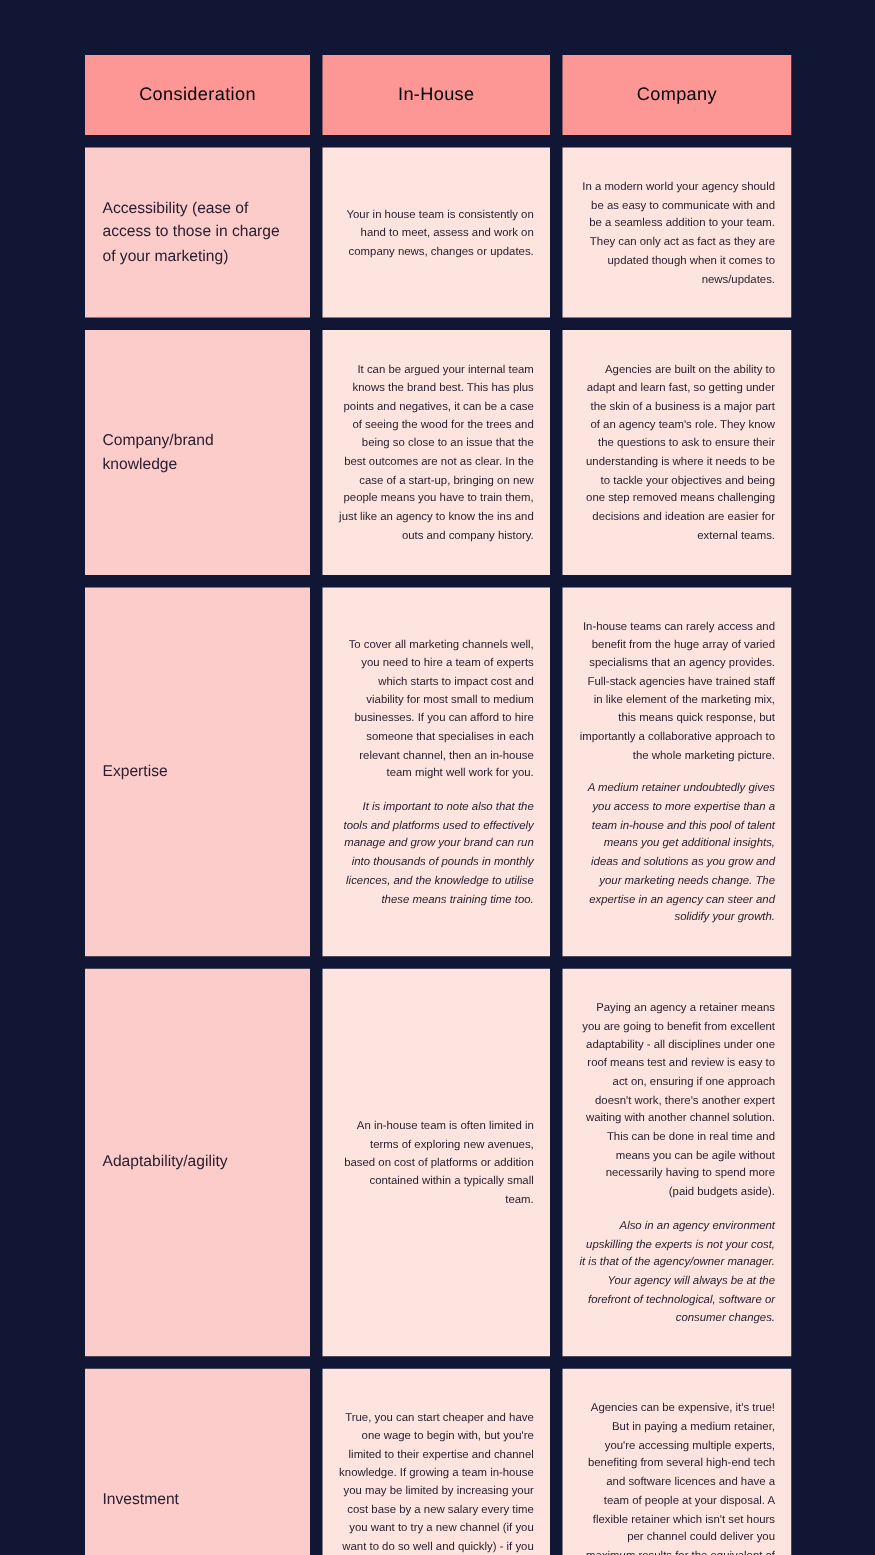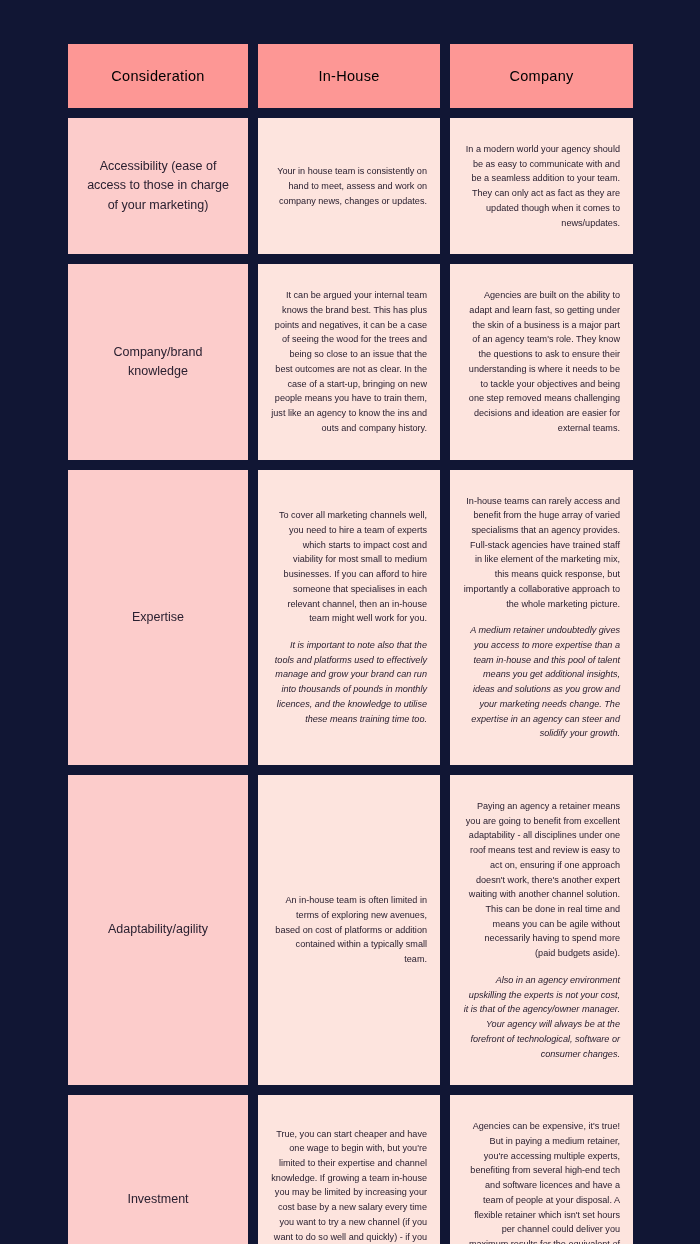--- a/index.html
+++ b/index.html
@@ -39,21 +39,20 @@
     height: 52px;
     vertical-align: middle;
     text-align: center;
     padding: 6px 8px;
   }
   td.row-label {
     background: #fccccb;
     color: #2a2030;
     font-size: 12.5px;
     line-height: 1.55;
-    text-align: center;
     vertical-align: middle;
     padding: 26px 14px;
   }
   td.body-cell {
     background: #fde4de;
     color: #2a2030;
     font-size: 9.1px;
     line-height: 1.62;
     text-align: right;
     vertical-align: middle;

